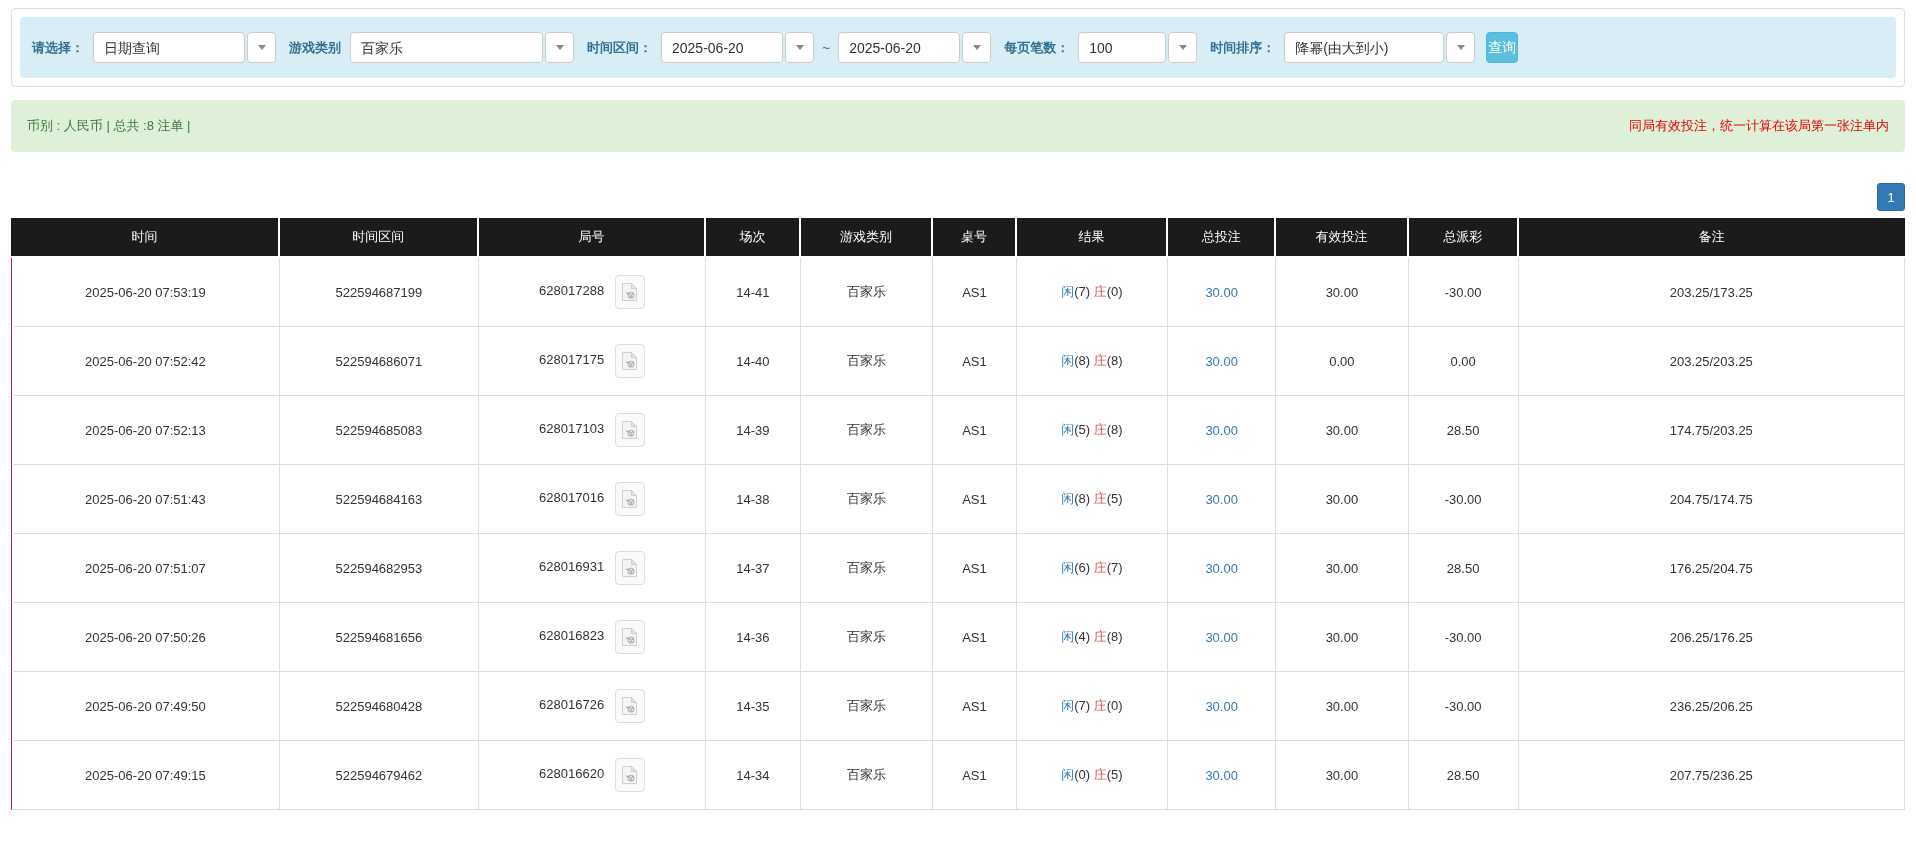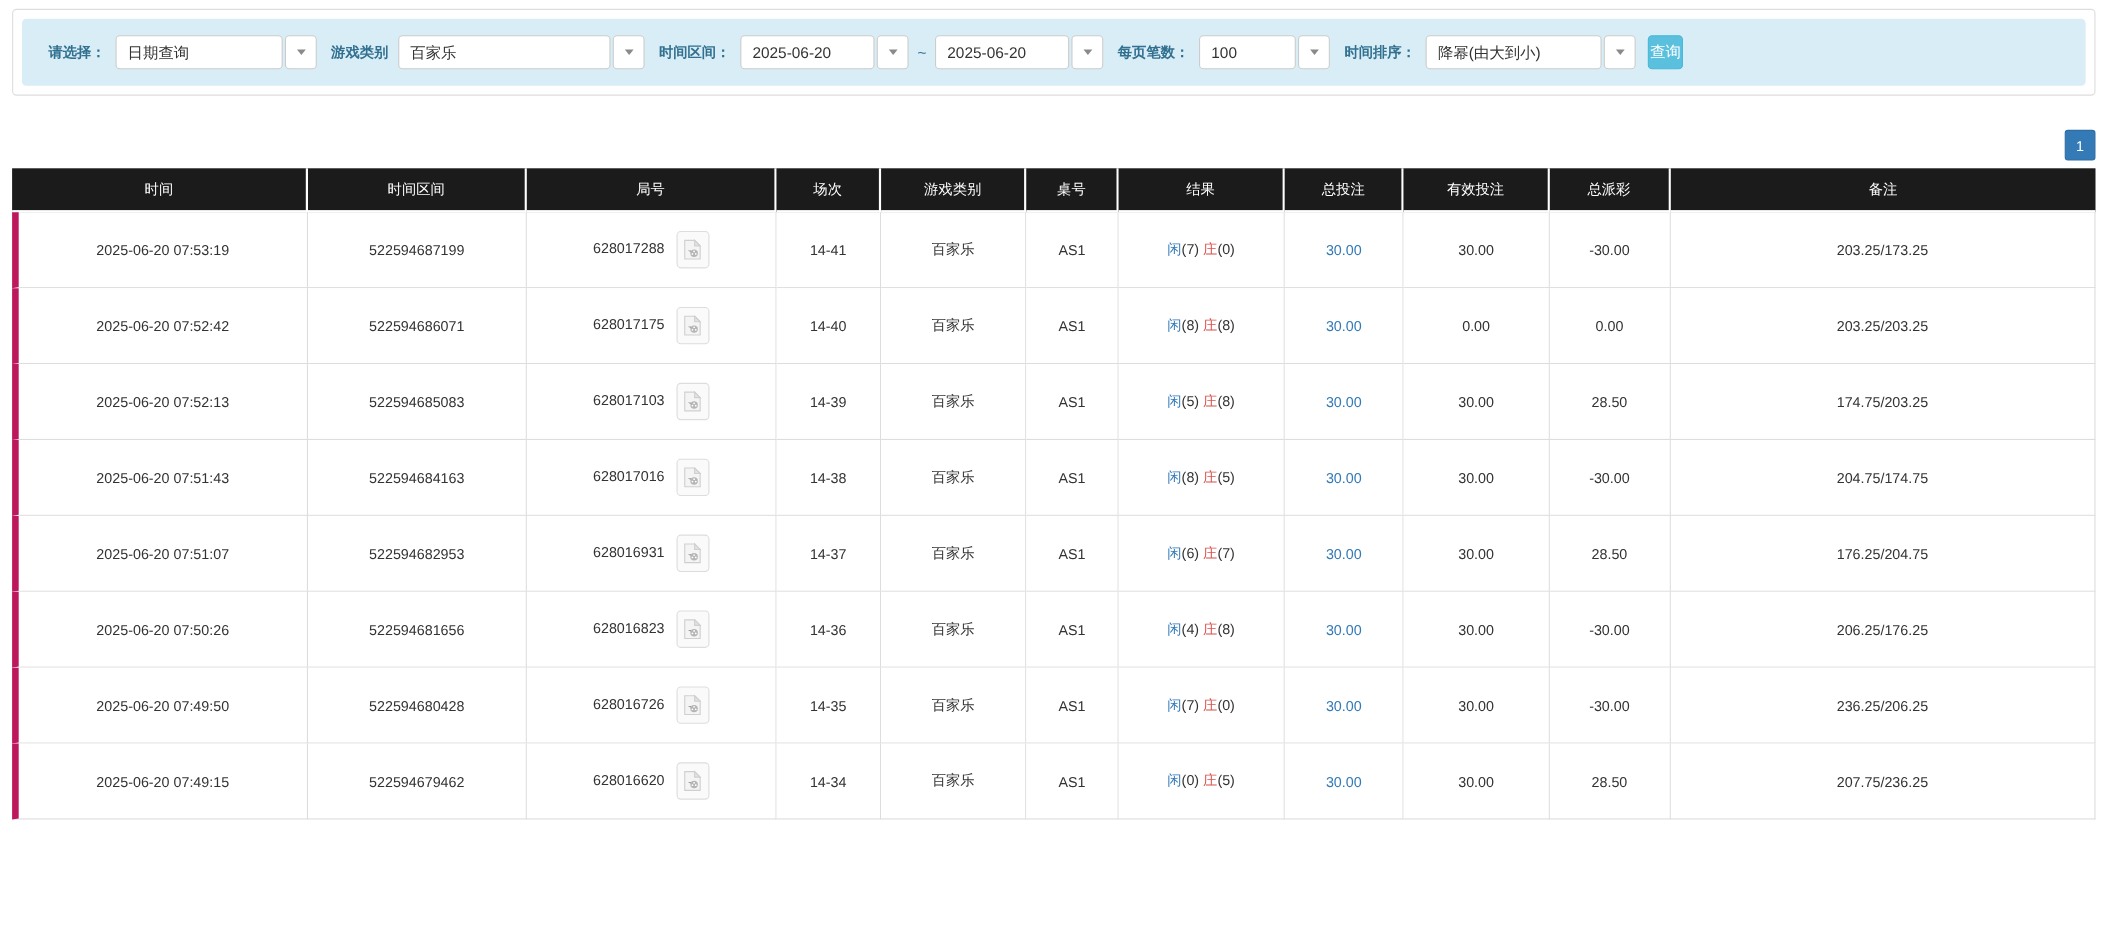--- a/index.html
+++ b/index.html
@@ -60,41 +60,41 @@
   .bet-table th {
     background:#1b1b1b; color:#fff; font-weight:normal; font-size:13px;
     padding:10px 4px; text-align:center;
     border-right:2px solid #fff; border-bottom:2px solid #fff;
   }
   .bet-table th:last-child { border-right:none; }
   .bet-table td {
     background:#fff; text-align:center; padding:17px 4px; color:#333;
     border-right:1px solid #ddd; border-bottom:1px solid #ddd;
   }
-  .bet-table td:first-child { border-left:6px solid #be185d; }
+  .bet-table td:first-child { border-left:1px solid #be185d; }
   .val-blue { color:#337ab7; cursor:pointer; }
   .val-red { color:#e60000; }
   .res-p { color:#337ab7; }
   .res-b { color:#d9534f; }
   .film-btn {
     display:inline-flex; align-items:center; justify-content:center;
     width:30px; height:34px; margin-left:7px; vertical-align:middle;
     background:#fafafa; border:1px solid #ddd; border-radius:4px; cursor:pointer;
   }
 </style>
 </head>
 <body>
 
 <div class="page">
 
 
   <div class="filter-panel">
     <div class="filter-bar">
 
-      <span class="f-label" style="margin-left:12px">请选择：</span>
+      <span class="f-label" style="margin-left:0">请选择：</span>
       <span class="combo">
         <span class="combo-value" style="width:152px">日期查询</span>
         <span class="combo-btn">
             <span class="arrow-down"></span>
           </span>
       </span>
 
       <span class="f-label">游戏类别</span>
       <span class="combo">
         <span class="combo-value" style="width:193px">百家乐</span>
@@ -131,20 +131,24 @@
         <span class="combo-value" style="width:160px">降幂(由大到小)</span>
         <span class="combo-btn">
             <span class="arrow-down"></span>
           </span>
       </span>
 
       <button class="search-btn">查询</button>
     </div>
   </div>
 
+  <div class="summary-bar">
+    <span>币别 : 人民币 | 总共 :8 注单 |</span>
+    <span class="summary-notice">同局有效投注，统一计算在该局第一张注单内</span>
+  </div>
 
   <div class="pagination-row">
     <span class="page-btn">1</span>
   </div>
 
   <table class="bet-table">
     <colgroup>
       <col style="width:14.2%">
         <col style="width:10.5%">
         <col style="width:12%">

